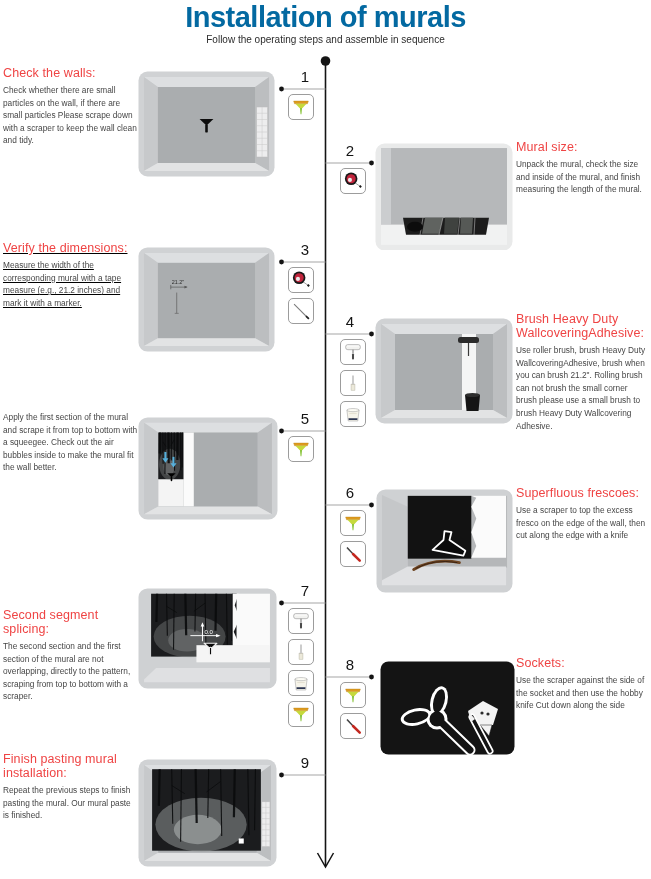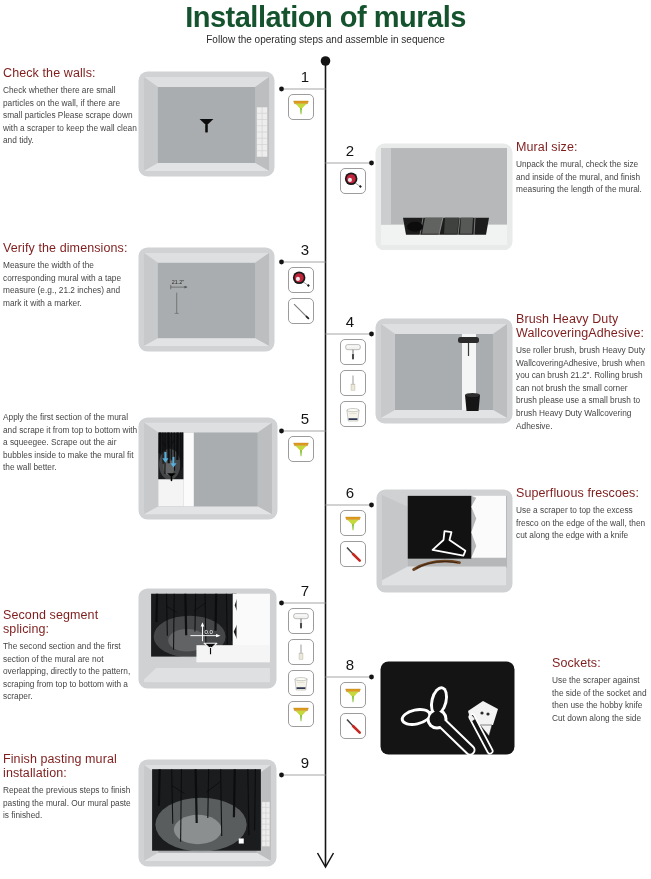--- a/index.html
+++ b/index.html
@@ -1,25 +1,25 @@
 <!DOCTYPE html>
 <html><head>
 <meta charset="utf-8">
 <style>
   *{box-sizing:border-box;margin:0;padding:0}
   html,body{background:#ffffff}
   .canvas{position:relative;width:651px;height:879px;background:#fff;font-family:"Liberation Sans",sans-serif;overflow:hidden}
-  .title{position:absolute;top:1px;left:0;right:0;text-align:center;font-size:29px;font-weight:bold;color:#14532d;letter-spacing:-0.5px}
+  .title{position:absolute;top:1px;left:0;right:0;text-align:center;font-size:29px;font-weight:bold;color:#0369a1;letter-spacing:-0.5px}
   .subtitle{position:absolute;top:34px;left:0;right:0;text-align:center;font-size:10px;color:#2c2c2c}
   .overlay{position:absolute;left:0;top:0}
   .step-number{position:absolute;font-size:15px;color:#141414;text-align:center}
   .icon-box{position:absolute;width:26px;height:26px;border:1px solid #9c9c9c;border-radius:5px;background:#fff;display:flex;align-items:center;justify-content:center}
   .figure{position:absolute}
   .step-text{position:absolute}
-  .step-heading{font-size:12.5px;color:#7f1d1d;line-height:1.12;letter-spacing:0.1px}
+  .step-heading{font-size:12.5px;color:#ef4444;line-height:1.12;letter-spacing:0.1px}
   .step-body{font-size:8.3px;color:#464646;line-height:1.52;margin-top:4px}
   svg{display:block}
 </style>
 </head>
 <body>
 
 <div class="canvas" id="canvas">
   <div class="title">Installation of murals</div>
   <div class="subtitle">Follow the operating steps and assemble in sequence</div>
   <svg id="overlay" class="overlay" width="651" height="879" viewBox="0 0 651 879">
@@ -136,21 +136,21 @@
         <polygon points="6,100 20,92 118,92 132,100" fill="#e2e3e4"></polygon>
         <rect x="20" y="16" width="98" height="76" fill="#aaadaf"></rect>
         <text x="34" y="37" font-size="5.5" fill="#2c2c2c" font-family="&quot;Liberation Sans&quot;,sans-serif">21.2"</text>
         <line x1="33" y1="40.5" x2="49" y2="40.5" stroke="#555" stroke-width="0.7"></line>
         <polygon points="50,40.5 46.8,39.2 46.8,41.8" fill="#555"></polygon>
         <line x1="33" y1="38.3" x2="33" y2="42.7" stroke="#555" stroke-width="0.7"></line>
         <line x1="39" y1="46" x2="39" y2="67" stroke="#666" stroke-width="0.8"></line>
         <line x1="37" y1="67" x2="41" y2="67" stroke="#666" stroke-width="0.7"></line>
       </svg>
     </div>
-    <div class="step-text" style="left: 3px; top: 241px; width: 136px;">
+    <div class="step-text" style="left: 3px; top: 241px; width: 136px; text-decoration: underline;">
       <div class="step-heading">Verify the dimensions:</div>
       <div class="step-body">Measure the width of the corresponding mural with a tape measure (e.g., 21.2 inches) and mark it with a marker.</div>
     </div>
     <div class="step-number" style="left: 332px; top: 313px; width: 36px;">4</div>
     <div class="icon-box" style="left: 340px; top: 339px;">
       <svg width="24" height="24" viewBox="0 0 26 26">
         <rect x="5" y="5" width="16" height="5.5" rx="2.4" fill="#f2f2f0" stroke="#9a9a9a" stroke-width="0.7"></rect>
         <line x1="6.5" y1="6.6" x2="19.5" y2="6.6" stroke="#ffffff" stroke-width="0.9" opacity="0.9"></line>
         <line x1="13" y1="10.5" x2="13" y2="14.8" stroke="#666" stroke-width="1"></line>
         <rect x="11.9" y="14.8" width="2.2" height="6.2" rx="1" fill="#4a4a4a"></rect>
@@ -226,21 +226,21 @@
         <polygon points="24,42.5 30,42.5 27,47" fill="#58b6e4" opacity="0.95"></polygon>
         <rect x="34" y="41" width="2" height="7" fill="#58b6e4" opacity="0.95"></rect>
         <polygon points="32,47.5 38,47.5 35,52" fill="#58b6e4" opacity="0.95"></polygon>
         <g>
           <polygon points="28.8,58 37.2,58 34.02,61 31.98,61" fill="#000000"></polygon>
           <rect x="32.22" y="60.76" width="1.56" height="5.3999999999999995" rx="0.72" fill="#000000"></rect>
         </g>
       </svg>
     </div>
     <div class="step-text" style="left: 3px; top: 407px; width: 136px;">
-      <div class="step-body">Apply the first section of the mural and scrape it from top to bottom with a squeegee. Scrape out the air bubbles inside to make the mural fit the wall better.</div>
+      <div class="step-body">Apply the first section of the mural and scrape it from top to bottom with a squeegee. Check out the air bubbles inside to make the mural fit the wall better.</div>
     </div>
     <div class="step-number" style="left: 332px; top: 484px; width: 36px;">6</div>
     <div class="icon-box" style="left: 340px; top: 510px;">
       <svg width="24" height="24" viewBox="0 0 26 26">
         <polygon points="5,6.5 21,6.5 20,9.5 6,9.5" fill="#dd9a1f" stroke="#b57d12" stroke-width="0.4"></polygon>
         <polygon points="7,9.5 19,9.5 14.6,14 11.4,14" fill="#c6d93c"></polygon>
         <path d="M11.8 14 L14.2 14 L13.5 20.6 Q13 21.5 12.5 20.6 Z" fill="#8cc63e"></path>
       </svg>
     </div>
     <div class="icon-box" style="left: 340px; top: 541px;">
@@ -362,21 +362,21 @@
         <line x1="60" y1="60" x2="90" y2="89" stroke="#141414" stroke-width="7" stroke-linecap="round"></line>
         <polygon points="88,50 103,40 118,48 113,64 96,64" fill="#f3f3f3"></polygon>
         <circle cx="102" cy="52" r="1.6" fill="#2a2a2a"></circle>
         <circle cx="108" cy="53" r="1.6" fill="#2a2a2a"></circle>
         <polygon points="100,64 112,64 109,75" fill="#f3f3f3" stroke="#141414" stroke-width="0.5"></polygon>
         <line x1="92" y1="56" x2="110" y2="90" stroke="#ffffff" stroke-width="7" stroke-linecap="round"></line>
         <line x1="92" y1="56" x2="110" y2="90" stroke="#141414" stroke-width="3.6" stroke-linecap="round"></line>
         <polygon points="88,50 95,58 91,61" fill="#f0f0f0"></polygon>
       </svg>
     </div>
-    <div class="step-text" style="left: 516px; top: 656px; width: 134px; padding-left: 36px;">
+    <div class="step-text" style="left: 516px; top: 656px; width: 134px;">
       <div class="step-heading">Sockets:</div>
       <div class="step-body">Use the scraper against the side of the socket and then use the hobby knife Cut down along the side</div>
     </div>
     <div class="step-number" style="left: 287px; top: 754px; width: 36px;">9</div>
     <div class="figure" style="left: 138px; top: 759px; width: 139px; height: 108px;">
       <svg width="139" height="108" viewBox="0 0 138 106" preserveAspectRatio="none">
         <rect x="0.5" y="0.5" width="137" height="105" rx="9" fill="#d0d2d4"></rect>
         <polygon points="6,6 132,6 118,16 20,16" fill="#dddfe1"></polygon>
         <polygon points="6,6 20,16 20,92 6,100" fill="#c7c9cb"></polygon>
         <polygon points="132,6 118,16 118,92 132,100" fill="#bcbec0"></polygon>

